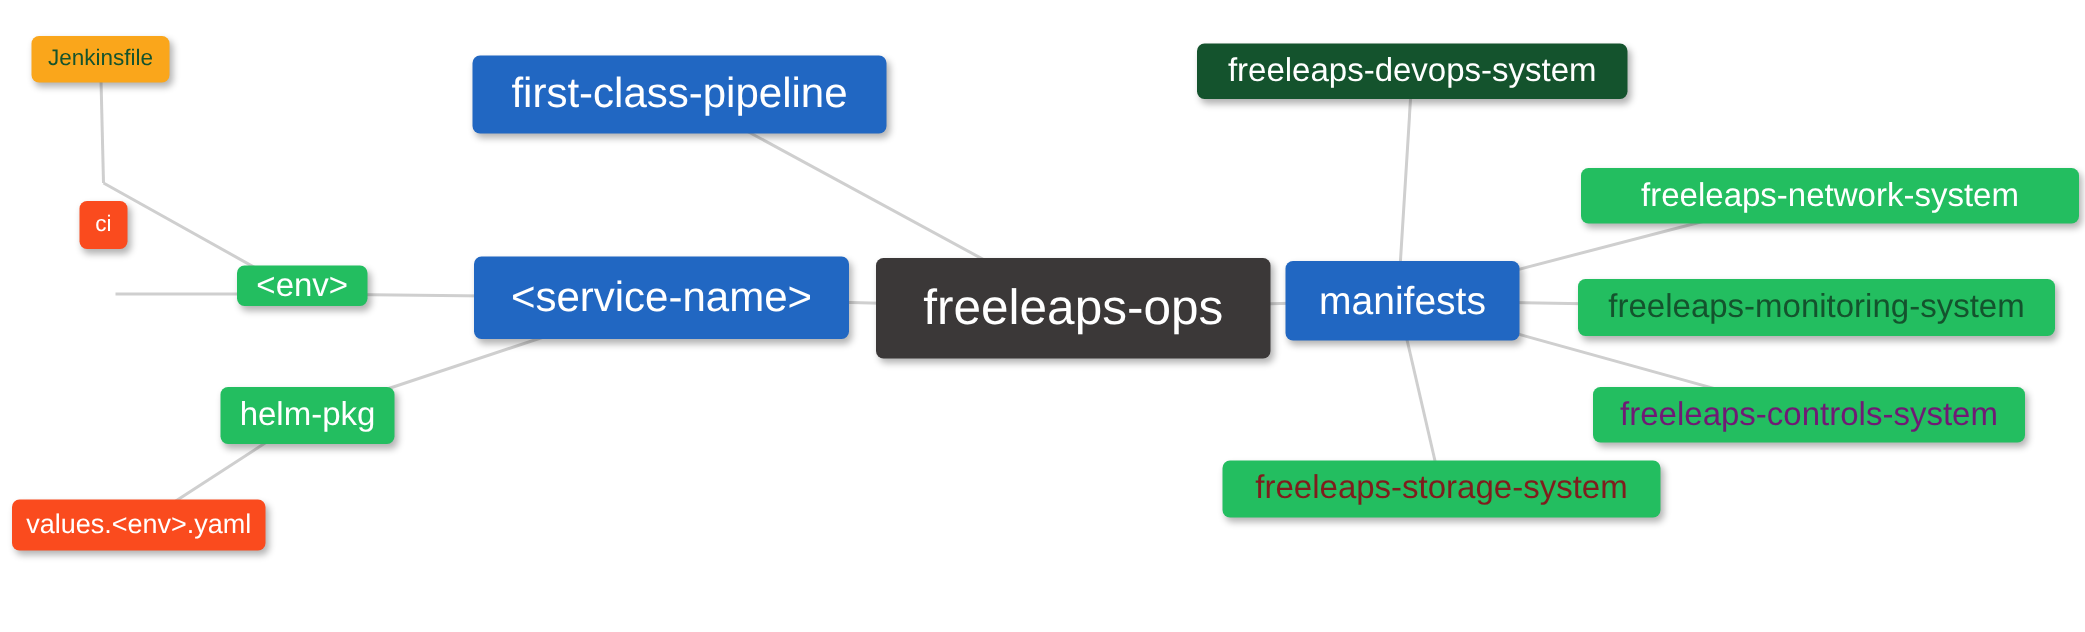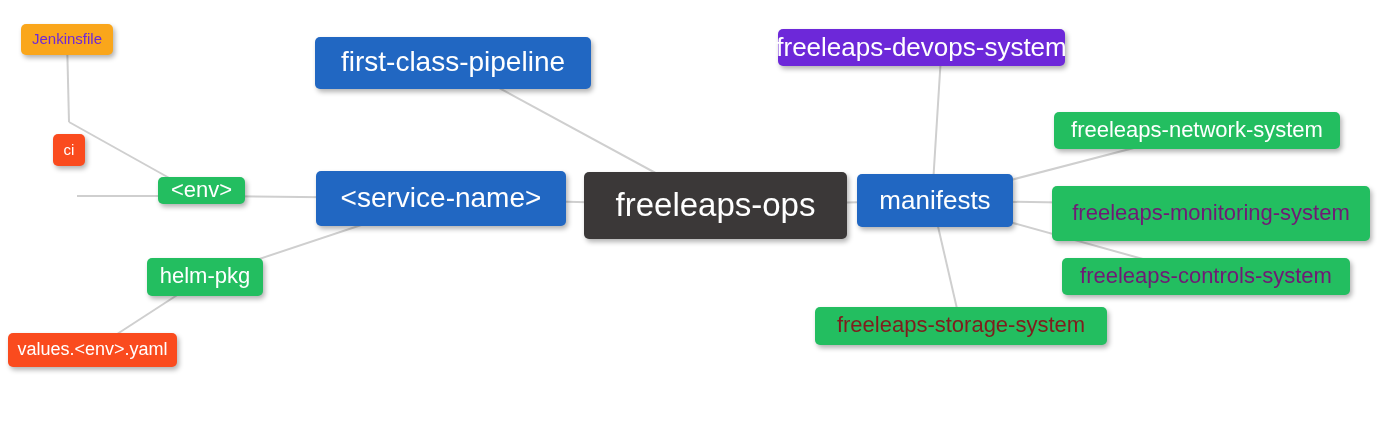--- a/index.html
+++ b/index.html
@@ -53,21 +53,21 @@
       <line x1="92.5" y1="350" x2="205" y2="277" stroke="#cfcfcf" stroke-width="2"></line>
       <line x1="453" y1="63" x2="715.5" y2="205.5" stroke="#cfcfcf" stroke-width="2"></line>
       <line x1="441" y1="198.5" x2="715.5" y2="205.5" stroke="#cfcfcf" stroke-width="2"></line>
       <line x1="715.5" y1="205.5" x2="932" y2="200.5" stroke="#cfcfcf" stroke-width="2"></line>
       <line x1="932" y1="200.5" x2="941.5" y2="47.5" stroke="#cfcfcf" stroke-width="2"></line>
       <line x1="932" y1="200.5" x2="1201" y2="130.5" stroke="#cfcfcf" stroke-width="2"></line>
       <line x1="932" y1="200.5" x2="1211" y2="205" stroke="#cfcfcf" stroke-width="2"></line>
       <line x1="932" y1="200.5" x2="1206" y2="276.5" stroke="#cfcfcf" stroke-width="2"></line>
       <line x1="932" y1="200.5" x2="961" y2="326" stroke="#cfcfcf" stroke-width="2"></line>
     </svg>
-<div class="node" style="left: 21px; top: 24px; width: 92px; height: 31px; background: rgb(250, 166, 27); font-size: 15px; color: #6d28d9;">
+<div class="node" style="left: 21px; top: 24px; width: 92px; height: 31px; background: rgb(250, 166, 27); font-size: 15px; color: #14532d;">
       <span class="node-label">Jenkinsfile</span>
     </div>
     <div class="node" style="left: 53px; top: 106px; width: 32px; height: 32px; background: rgb(250, 75, 30); font-size: 15px; color: rgb(255, 255, 255); margin-top: 28px;">
       <span class="node-label">ci</span>
     </div>
     <div class="node" style="left: 158px; top: 177px; width: 87px; height: 27px; background: rgb(35, 190, 96); font-size: 22px; color: rgb(255, 255, 255);">
       <span class="node-label">&lt;env&gt;</span>
     </div>
     <div class="node" style="left: 147px; top: 258px; width: 116px; height: 38px; background: rgb(35, 190, 96); font-size: 22px; color: rgb(255, 255, 255);">
       <span class="node-label">helm-pkg</span>
@@ -80,27 +80,27 @@
     </div>
     <div class="node" style="left: 316px; top: 171px; width: 250px; height: 55px; background: rgb(33, 103, 194); font-size: 28px; color: rgb(255, 255, 255);">
       <span class="node-label">&lt;service-name&gt;</span>
     </div>
     <div class="node" style="left: 584px; top: 172px; width: 263px; height: 67px; background: rgb(59, 56, 56); font-size: 33px; color: rgb(255, 255, 255);">
       <span class="node-label">freeleaps-ops</span>
     </div>
     <div class="node" style="left: 857px; top: 174px; width: 156px; height: 53px; background: rgb(33, 103, 194); font-size: 26px; color: rgb(255, 255, 255);">
       <span class="node-label">manifests</span>
     </div>
-    <div class="node" style="left: 778px; top: 29px; width: 287px; height: 37px; background: #6d28d9; font-size: 26px; color: rgb(255, 255, 255);">
+    <div class="node" style="left: 798px; top: 29px; width: 287px; height: 37px; background: #14532d; font-size: 22px; color: rgb(255, 255, 255);">
       <span class="node-label">freeleaps-devops-system</span>
     </div>
-    <div class="node" style="left: 1054px; top: 112px; width: 286px; height: 37px; background: rgb(35, 190, 96); font-size: 22px; color: rgb(255, 255, 255);">
+    <div class="node" style="left: 1054px; top: 112px; width: 332px; height: 37px; background: rgb(35, 190, 96); font-size: 22px; color: rgb(255, 255, 255);">
       <span class="node-label">freeleaps-network-system</span>
     </div>
-    <div class="node" style="left: 1052px; top: 186px; width: 318px; height: 55px; background: rgb(35, 190, 96); font-size: 22px; color: #701a75;">
+    <div class="node" style="left: 1052px; top: 186px; width: 318px; height: 38px; background: rgb(35, 190, 96); font-size: 22px; color: #14532d;">
       <span class="node-label">freeleaps-monitoring-system</span>
     </div>
     <div class="node" style="left: 1062px; top: 258px; width: 288px; height: 37px; background: rgb(35, 190, 96); font-size: 22px; color: #701a75;">
       <span class="node-label">freeleaps-controls-system</span>
     </div>
     <div class="node" style="left: 815px; top: 307px; width: 292px; height: 38px; background: rgb(35, 190, 96); font-size: 22px; color: #7f1d1d;">
       <span class="node-label">freeleaps-storage-system</span>
     </div>
   </div>
 

